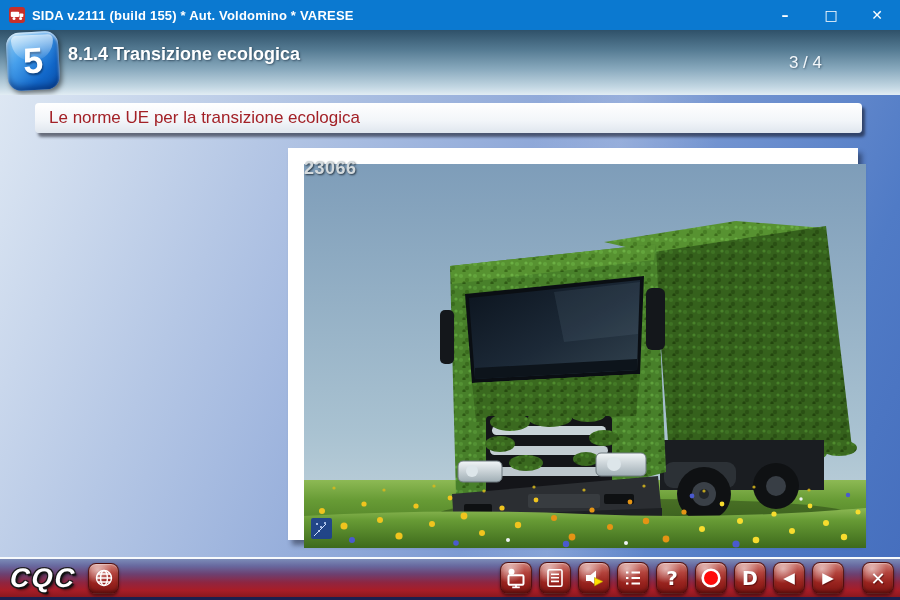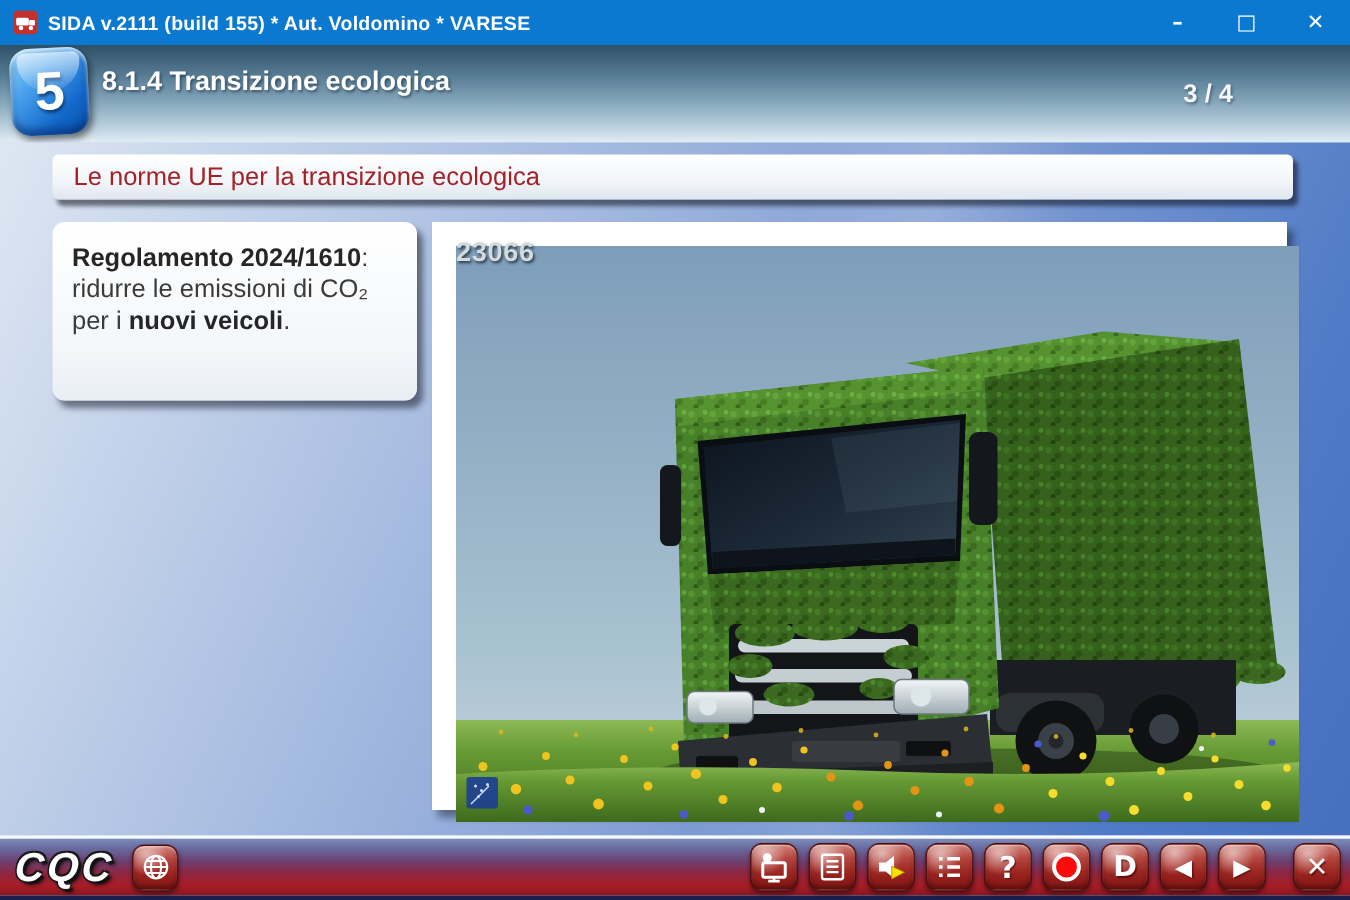--- a/index.html
+++ b/index.html
@@ -19,21 +19,21 @@
   .badge5{position:absolute;left:7px;top:2px;width:52px;height:58px;border-radius:13px;
     background:linear-gradient(135deg,#9ed7f9 0%,#47a0ec 35%,#1268ca 72%,#0a4fa8 100%);
     box-shadow:inset 0 2px 3px rgba(255,255,255,.75),inset 0 -4px 6px rgba(0,30,90,.55),2px 3px 5px rgba(0,0,0,.5);
     transform:rotate(-3deg);display:flex;align-items:center;justify-content:center;
     color:#fff;font-size:36px;font-weight:bold;text-shadow:1px 2px 2px rgba(0,40,90,.65);}
   .badge5::before{content:"";position:absolute;left:5px;top:3px;right:5px;height:45%;border-radius:10px 10px 40px 40px;
     background:linear-gradient(180deg,rgba(255,255,255,.65),rgba(255,255,255,.05));}
   .htitle{position:absolute;left:68px;top:0;height:48px;display:flex;align-items:center;
     color:#fff;font-size:18px;font-weight:bold;text-shadow:1px 1px 2px rgba(0,20,40,.5);text-align:center;}
   .hpage{position:absolute;right:78px;top:0;height:65px;display:flex;align-items:center;
-    color:#f4f8fb;font-size:17px;font-weight:bold;text-shadow:1px 1px 2px rgba(0,20,40,.4);}
+    color:#f4f8fb;font-size:17px;font-weight:normal;text-shadow:1px 1px 2px rgba(0,20,40,.4);}
 
   
   .stage{position:absolute;left:0;top:95px;width:100%;height:462px;
     background:
       linear-gradient(100deg,rgba(255,255,255,0) 55%,rgba(255,255,255,.16) 64%,rgba(255,255,255,0) 74%),
       linear-gradient(115deg,#dde7f3 0%,#b5c7e5 25%,#87a2d6 55%,#507bc6 85%,#466fbe 100%);}
 
   .headingbar{position:absolute;left:35px;top:8px;width:827px;height:30px;border-radius:4px;
     background:linear-gradient(180deg,#ffffff 0%,#f2f5f9 60%,#dfe6ee 100%);
     box-shadow:3px 4px 3px rgba(12,14,28,.55);
@@ -99,23 +99,20 @@
     <div class="htitle">8.1.4 Transizione ecologica</div>
     <div class="hpage">3 / 4</div>
   </div>
 
   <div class="stage">
 
     <div class="headingbar">
       <span>Le norme UE per la transizione ecologica</span>
     </div>
 
-    <div class="notecard">
-      <b>Regolamento 2024/1610</b><span>: ridurre le emissioni di CO₂ per i </span><b>nuovi veicoli</b><span>.</span>
-    </div>
 
     <div class="photoframe">
       <svg viewBox="0 0 562 384" preserveAspectRatio="none">
         <defs>
           <linearGradient id="sky" x1="0" y1="0" x2="0" y2="1">
             <stop offset="0" stop-color="#7e9db9"></stop>
               <stop offset="0.7" stop-color="#a9c2d1"></stop>
               <stop offset="1" stop-color="#c6d6dd"></stop>
           </linearGradient>
           <linearGradient id="meadow" x1="0" y1="0" x2="0" y2="1">

